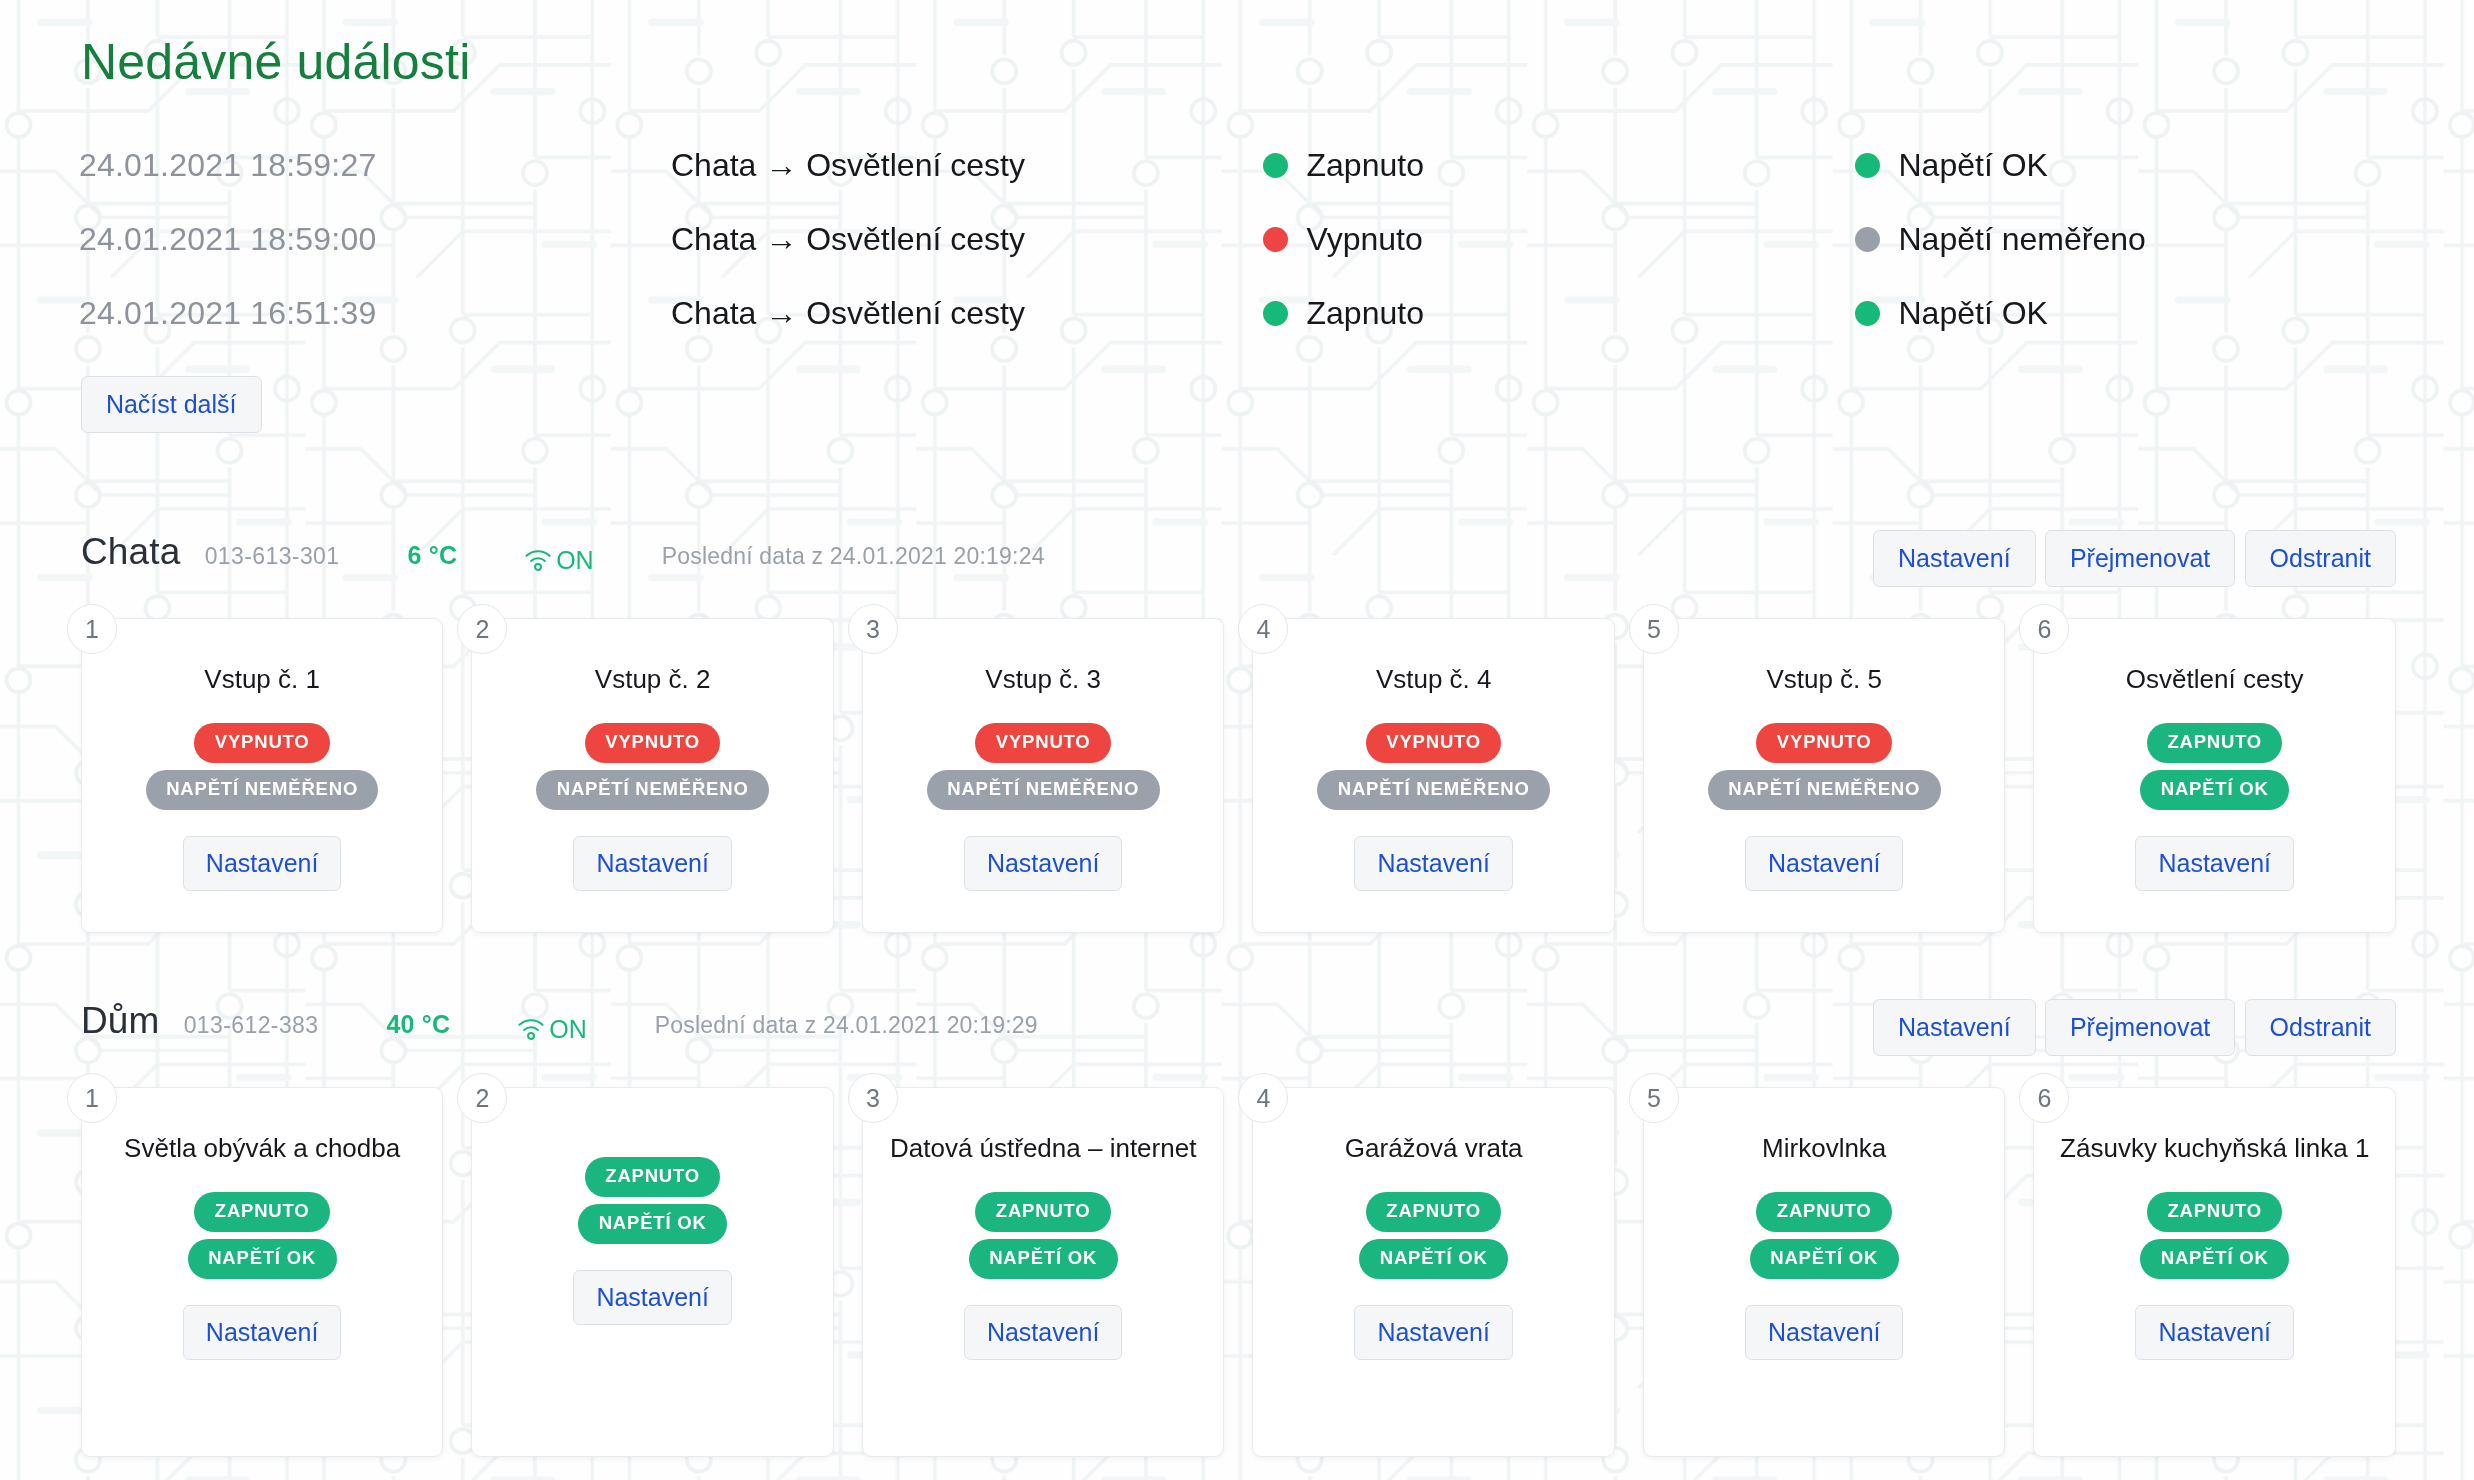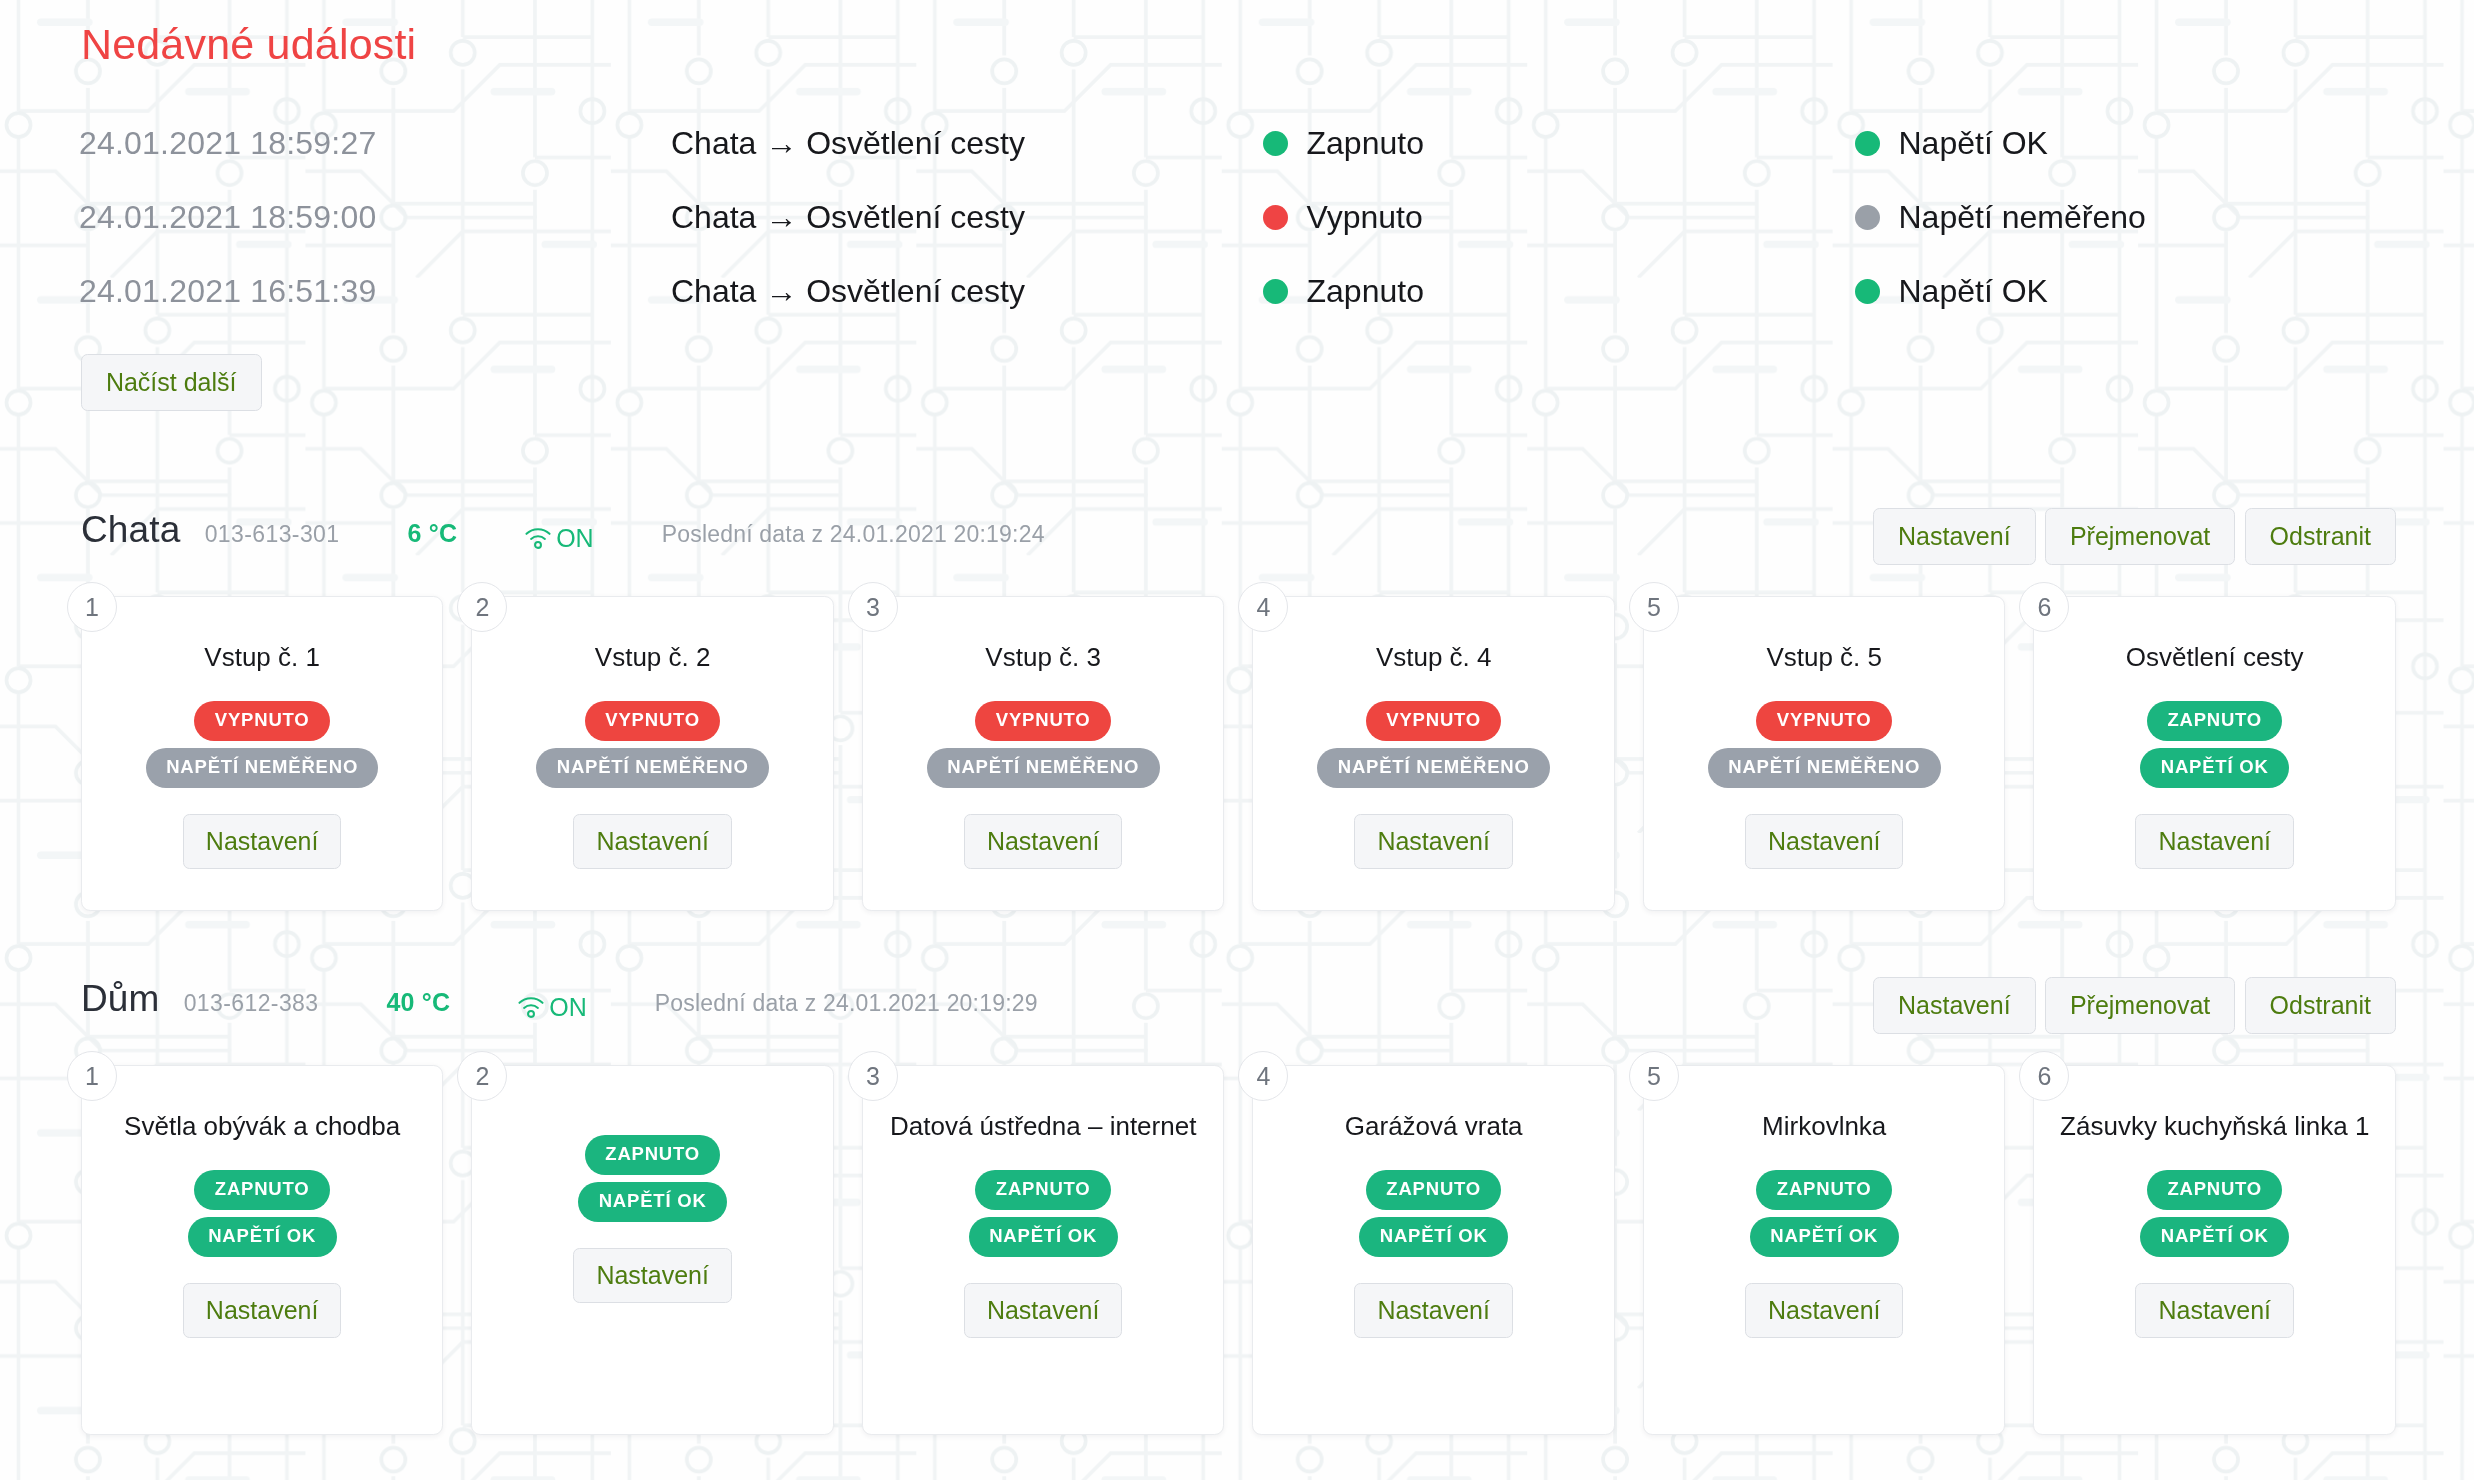--- a/index.html
+++ b/index.html
@@ -28,25 +28,25 @@
   #page {
     position: relative;
     z-index: 1;
     width: 2475px;
     height: 1481px;
     padding: 0 79px;
   }
 
   
   .events-title {
-    font-size: 43px;
+    font-size: 50px;
     font-weight: 400;
-    color: #ef4444;
+    color: #15803d;
     letter-spacing: 0.2px;
-    padding-top: 20px;
+    padding-top: 33px;
     padding-left: 1.9px;
   }
 
   .events-table {
     margin-top: 37px;
     width: 100%;
     border-collapse: collapse;
   }
 
   .events-table td {
@@ -76,21 +76,21 @@
   .dot.gray  { background: #9aa0a8; }
 
   
   .btn {
     display: inline-flex;
     align-items: center;
     justify-content: center;
     background: #f5f6f8;
     border: 0.9px solid #dcdfe4;
     border-radius: 6.5px;
-    color: #4d7c0f;
+    color: #1d4ed8;
     font-family: "Liberation Sans", sans-serif;
     font-size: 25px;
     font-weight: 400;
     line-height: 1;
     padding: 15px 24px;
     cursor: pointer;
     white-space: nowrap;
   }
 
   .load-more-wrap { margin-top: 26px; padding-left: 1.9px; }

